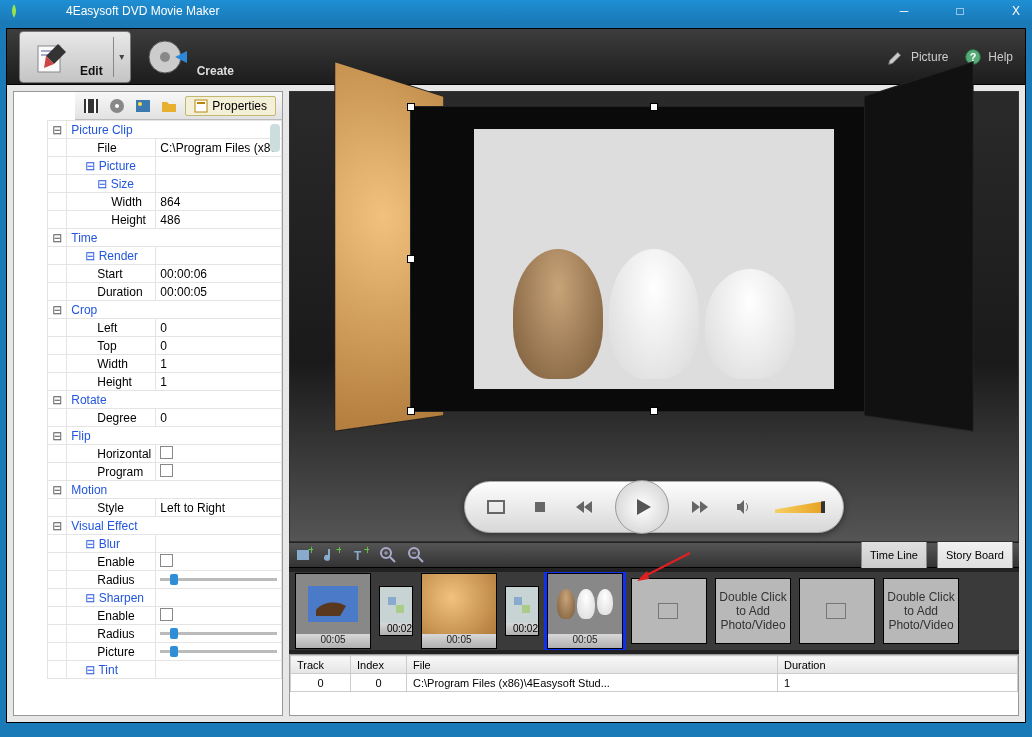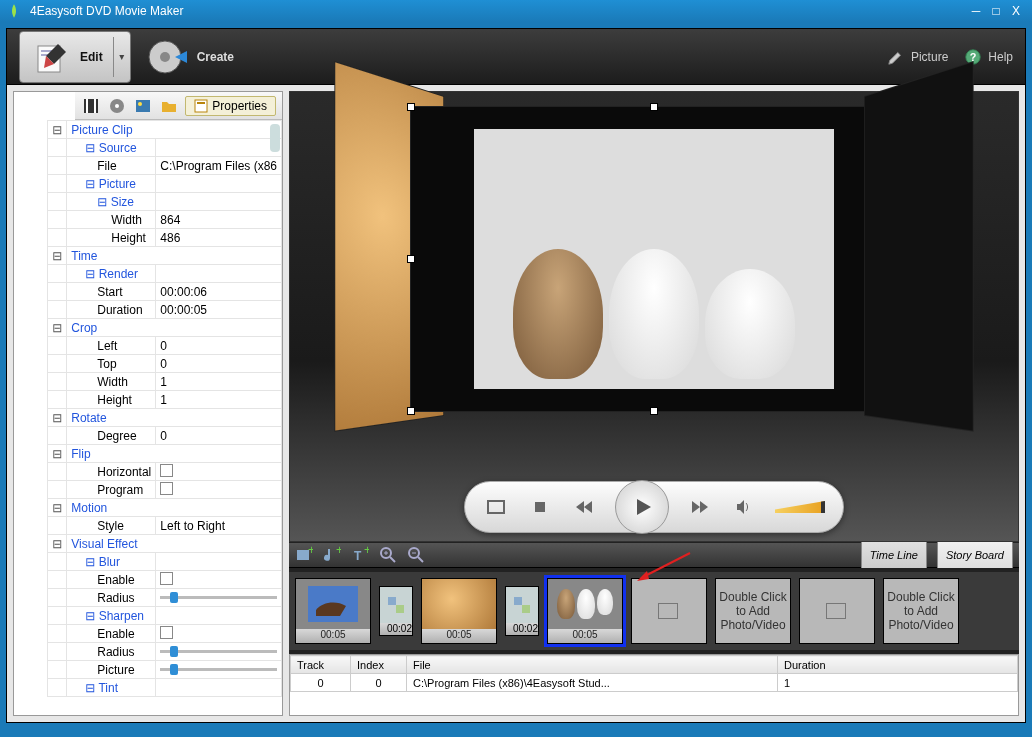--- a/index.html
+++ b/index.html
@@ -1,27 +1,27 @@
 <!DOCTYPE html>
 <html><head>
 <meta charset="utf-8">
 <style>
 * { box-sizing: border-box; margin: 0; padding: 0; font-family: Tahoma, Arial, sans-serif; font-size: 12px; }
 body { background: #1a7ab8; width: 1032px; height: 737px; overflow: hidden; }
 .wrap { padding: 6px 6px 0 6px; }
 
-.titlebar { height: 22px; background: linear-gradient(#1f8fd4, #1a7ab8); display: flex; align-items: center; color: #fff; padding: 0 6px; }
+.titlebar { height: 22px; background: linear-gradient(#1f8fd4, #1a7ab8); display: flex; align-items: center; color: #fff; padding: 0 6px; gap: 36px; }
 .titlebar .logo { width: 16px; height: 16px; color: #9be24a; margin-right: 8px; }
 .titlebar .title { flex: 1; }
 .titlebar .wbtn { width: 20px; text-align: center; cursor: pointer; }
 
 .appwin { background: #e7e7e7; border: 1px solid #000; height: 695px; display: flex; flex-direction: column; }
 
 .topbar { height: 56px; background: linear-gradient(#3d3d3d, #1c1c1c); display: flex; align-items: center; padding: 0 12px; border-bottom: 1px solid #000; }
-.tbbtn { display: flex; align-items: center; gap: 8px; padding: 4px 10px; color: #111; font-size: 16px; font-weight: bold; }
+.tbbtn { display: flex; align-items: flex-end; gap: 8px; padding: 4px 10px; color: #111; font-size: 16px; font-weight: bold; }
 .tbicon { width: 42px; height: 42px; display: flex; align-items: center; justify-content: center; }
 .editgrp { background: linear-gradient(#e8e8e8, #c4c4c4); border: 1px solid #777; border-radius: 4px; display: flex; align-items: center; margin-right: 6px; }
 .sep { width: 1px; height: 40px; background: #888; }
 .dropbtn { width: 16px; text-align: center; color: #444; font-size: 10px; }
 .topbar .spacer { flex: 1; }
 .topaction { display: flex; align-items: center; gap: 6px; color: #ccc; margin-left: 16px; cursor: pointer; }
 .topaction .ticon { width: 18px; height: 18px; }
 
 .mainrow { flex: 1; display: flex; gap: 6px; padding: 6px; min-height: 0; }
 .leftpanel { width: 270px; background: #fff; border: 1px solid #999; display: flex; flex-direction: column; align-items: flex-end; }
@@ -60,25 +60,25 @@
 .controls { position: absolute; bottom: 8px; left: 50%; transform: translateX(-50%); height: 52px; background: linear-gradient(#fdfdfd,#d8d8d8); border: 1px solid #aaa; border-radius: 26px; display: flex; align-items: center; padding: 0 18px; gap: 18px; box-shadow: 0 2px 6px rgba(0,0,0,.4); }
 .cbtn { width: 26px; height: 26px; display: flex; align-items: center; justify-content: center; color: #555; cursor: pointer; }
 .playbtn { width: 54px; height: 54px; background: radial-gradient(#fff,#ccc); border: 1px solid #999; border-radius: 50%; display: flex; align-items: center; justify-content: center; color: #444; cursor: pointer; margin: -4px 0; }
 .volslider { width: 50px; height: 12px; background: linear-gradient(90deg,#f6d060,#e8a020); clip-path: polygon(0 70%, 100% 0, 100% 100%, 0 100%); position:relative;}
 .volslider .vt { position:absolute; right:0; top:-2px; width:4px; height:16px; background:#333;}
 
 .toolbar2 { height: 26px; background: linear-gradient(#555,#333); display: flex; align-items: center; padding: 0 6px; gap: 10px; border-top: 1px solid #222; border-bottom: 1px solid #000; }
 .tb2icon { width: 18px; height: 18px; color: #bcd; cursor: pointer; }
 .tb2spacer { flex: 1; position:relative;}
 .arrow { position:absolute; left:200px; top:-4px; width:60px; height:30px; pointer-events:none;}
-.viewbtn { background: linear-gradient(#f8f8f8,#d8d8d8); border: 1px solid #888; padding: 18px 8px; font-size: 11px; cursor: pointer; font-style: italic; }
+.viewbtn { background: linear-gradient(#f8f8f8,#d8d8d8); border: 1px solid #888; padding: 18px 8px; font-size: 11px; cursor: pointer; }
 .viewbtn.active { background: linear-gradient(#e8e8e8,#c4c4c4); }
 
 .timeline { height: 86px; background: #3a3a3a; border-top: 4px solid #222; border-bottom: 4px solid #222; display: flex; align-items: center; padding: 0 6px; gap: 8px; overflow: hidden; }
-.clip { width: 76px; height: 66px; background: #b8b8b8; border: 1px solid #000; display: flex; flex-direction: column; cursor: pointer; position:relative;}
+.clip { width: 76px; height: 76px; background: #b8b8b8; border: 1px solid #000; display: flex; flex-direction: column; cursor: pointer; position:relative;}
 .clip.sel { outline: 3px solid #1030f0; }
 .clip .thumb { flex: 1; background: #888; display:flex; align-items:center; justify-content:center; overflow:hidden;}
 .clip .dur { height: 14px; background: linear-gradient(#d8d8d8,#b0b0b0); text-align: center; font-size: 10px; color: #222; }
 .trans { width: 34px; height: 50px; background: #9aa; border: 1px solid #000; display: flex; flex-direction: column; cursor: pointer; }
 .trans .thumb { flex: 1; background: #c8d4d4; display:flex; align-items:center; justify-content:center;}
 .trans .dur { height: 12px; background: linear-gradient(#d8d8d8,#b0b0b0); text-align: right; font-size: 10px; }
 .addclip { width: 76px; height: 66px; background: #b8b8b8; border: 1px solid #000; display: flex; align-items: center; justify-content: center; text-align: center; font-size: 10px; color: #333; padding: 2px; cursor: pointer; }
 .phbox { width:20px; height:16px; border:1px solid #777; margin-right:2px;}
 
 .tracktable { background: #fff; border: 1px solid #999; height: 62px; overflow: hidden; }
@@ -183,25 +183,20 @@
           <span>Properties</span>
         </div>
       </div>
       <div class="propgrid">
         <div class="scrollpos"></div>
         <table class="pg">
           <tbody>
                 <tr>
                   <td class="tog">⊟</td>
                   <td class="hdr" colspan="2">Picture Clip</td>
-                </tr>
-          <tr>
-                  <td></td>
-                  <td class="hdr ind1">⊟ <span>Source</span></td>
-                  <td></td>
                 </tr>
           <tr>
                   <td></td>
                   <td class="ind2">File</td>
                   <td class="val">C:\Program Files (x86</td>
                 </tr>
           <tr>
                   <td></td>
                   <td class="hdr ind1">⊟ <span>Picture</span></td>
                   <td></td>

